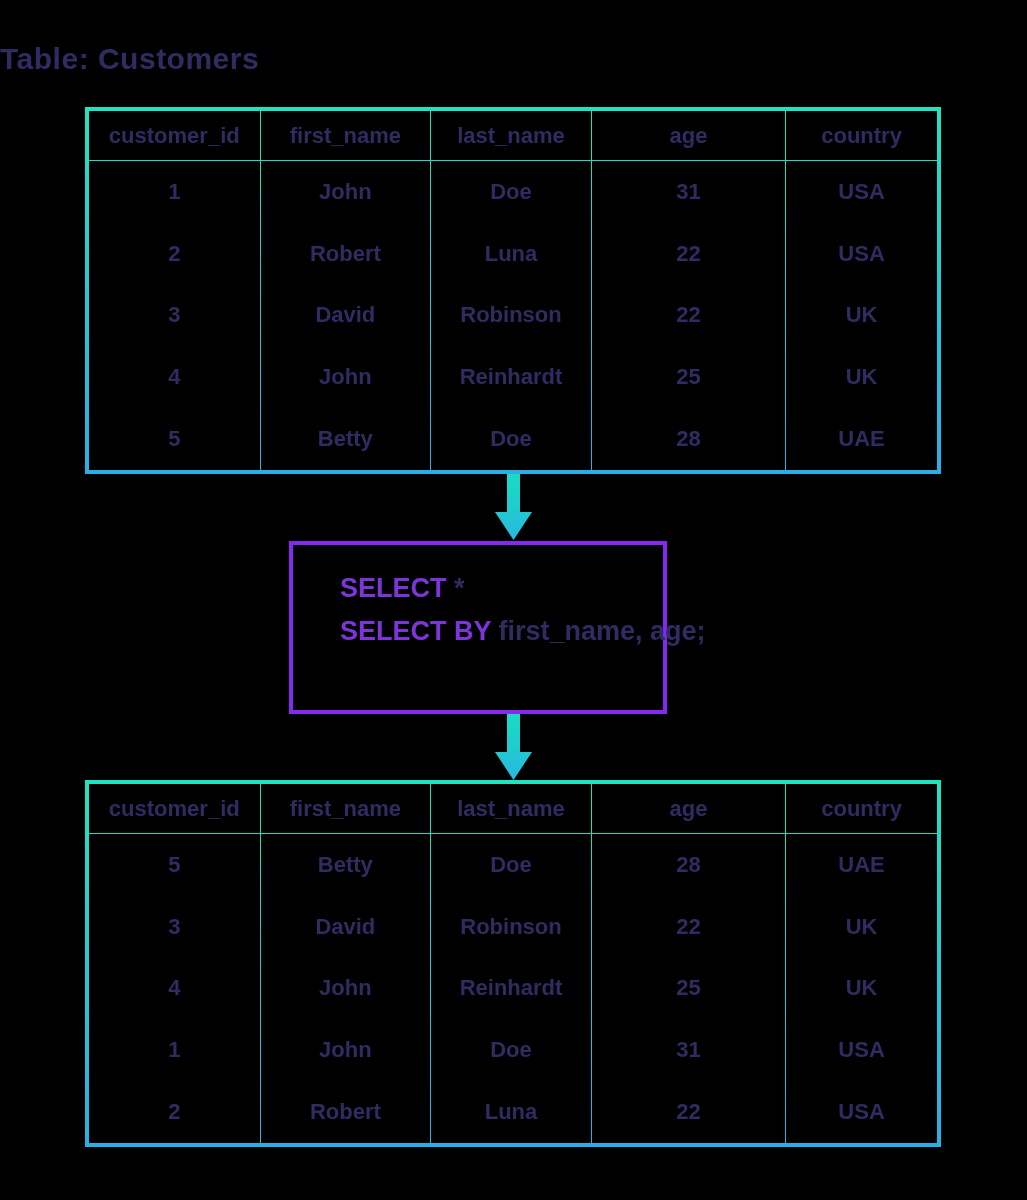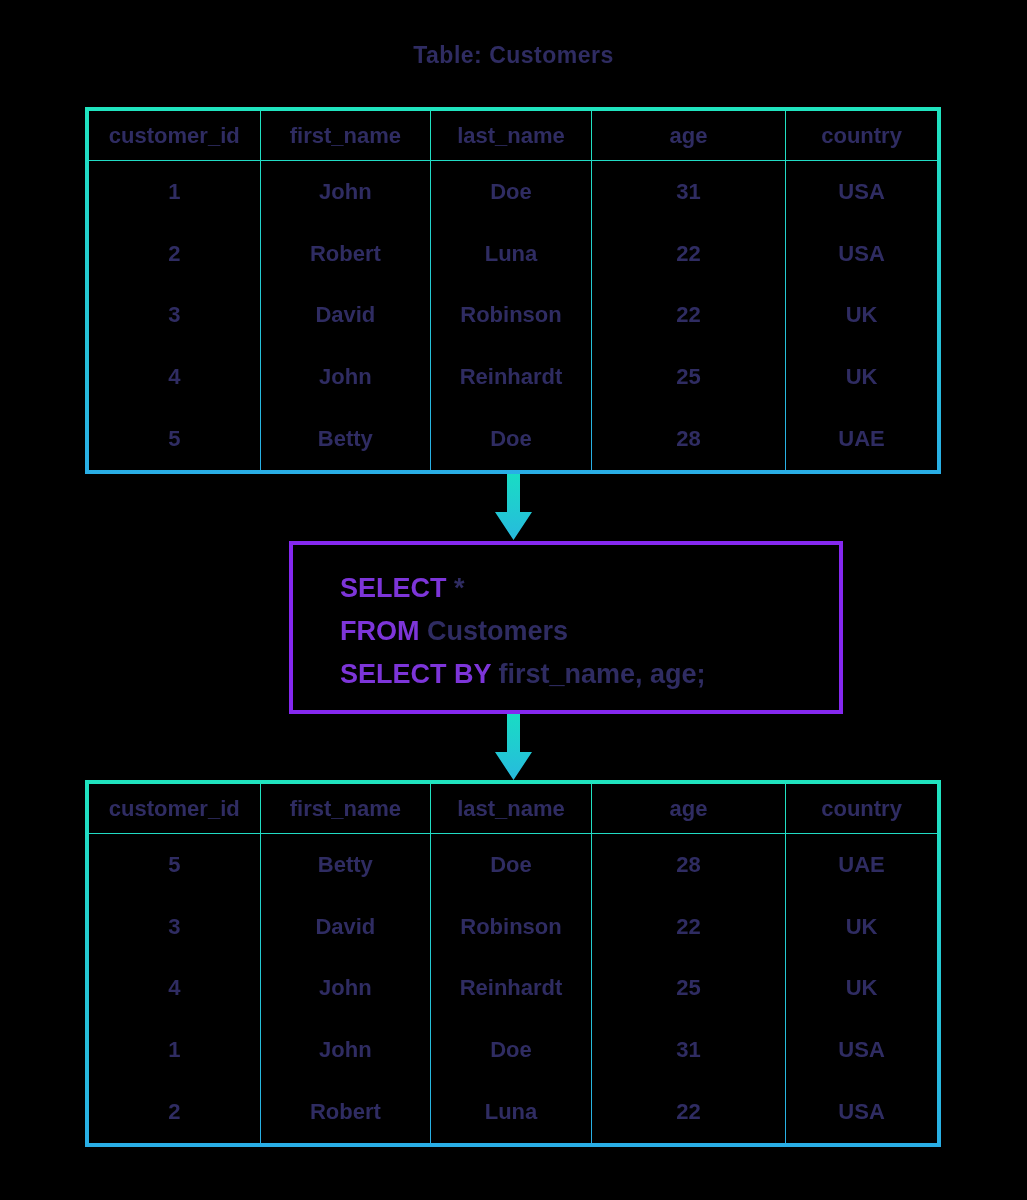--- a/index.html
+++ b/index.html
@@ -2,21 +2,21 @@
 <html><head>
 <meta charset="utf-8">
 <style>
   html,body { margin:0; padding:0; background:#000; }
   .canvas {
     position:relative; width:1027px; height:1200px; background:#000000;
     font-family:"Liberation Sans", sans-serif; font-weight:bold; overflow:hidden;
   }
   .title {
     position:absolute; top:42px; left:0; width:100%;
-    text-align:center; font-size:23px; color:#2f2c62; letter-spacing:0.5px;
+    font-size:30px; color:#2f2c62; letter-spacing:0.5px;
   }
   .tbl {
     position:absolute; left:85px; width:856px; height:367px;
     box-sizing:border-box; padding:4px;
     display:grid;
     grid-template-columns:173fr 172fr 162fr 196fr 153fr;
     grid-template-rows:49px 1fr;
     gap:1px;
     background:linear-gradient(180deg,#20e4bf 0%,#29aee6 100%);
   }
@@ -32,21 +32,21 @@
     color:#2f2c62; font-size:22px;
   }
   .arrow {
     position:absolute; left:495px; width:37px; height:66px;
     background:linear-gradient(180deg,#19dcc4 0%,#27bade 100%);
     clip-path:polygon(12px 0,25px 0,25px 38px,37px 38px,18.5px 66px,0px 38px,12px 38px);
   }
   .arrow.a1 { top:474px; }
   .arrow.a2 { top:714px; }
   .sqlbox {
-    position:absolute; left:289px; top:541px; width:554px; height:173px;
+    position:absolute; left:289px; top:541px; width:378px; height:173px;
     box-sizing:border-box; border:4px solid #8528f0;
     padding:22px 0 0 47px;
   }
   .sqlline { font-size:27px; line-height:43px; white-space:pre; }
   .kw { color:#7d35d9; }
   .id { color:#2f2c62; }
 </style>
 </head>
 <body>
 
@@ -95,21 +95,20 @@
       <div class="td">UK</div>
       <div class="td">UK</div>
       <div class="td">UAE</div>
     </div>
   </div>
 
   <div class="arrow a1"></div>
 
   <div class="sqlbox">
     <div class="sqlline"><span class="kw">SELECT</span><span class="id"> *</span></div>
-    <div class="sqlline"><span class="kw">FROM</span><span class="id"> Customers</span></div>
     <div class="sqlline"><span class="kw">SELECT BY</span><span class="id"> first_name, age;</span></div>
   </div>
 
   <div class="arrow a2"></div>
 
   <div class="tbl t2">
     <div class="th">customer_id</div>
     <div class="th">first_name</div>
     <div class="th">last_name</div>
     <div class="th">age</div>

